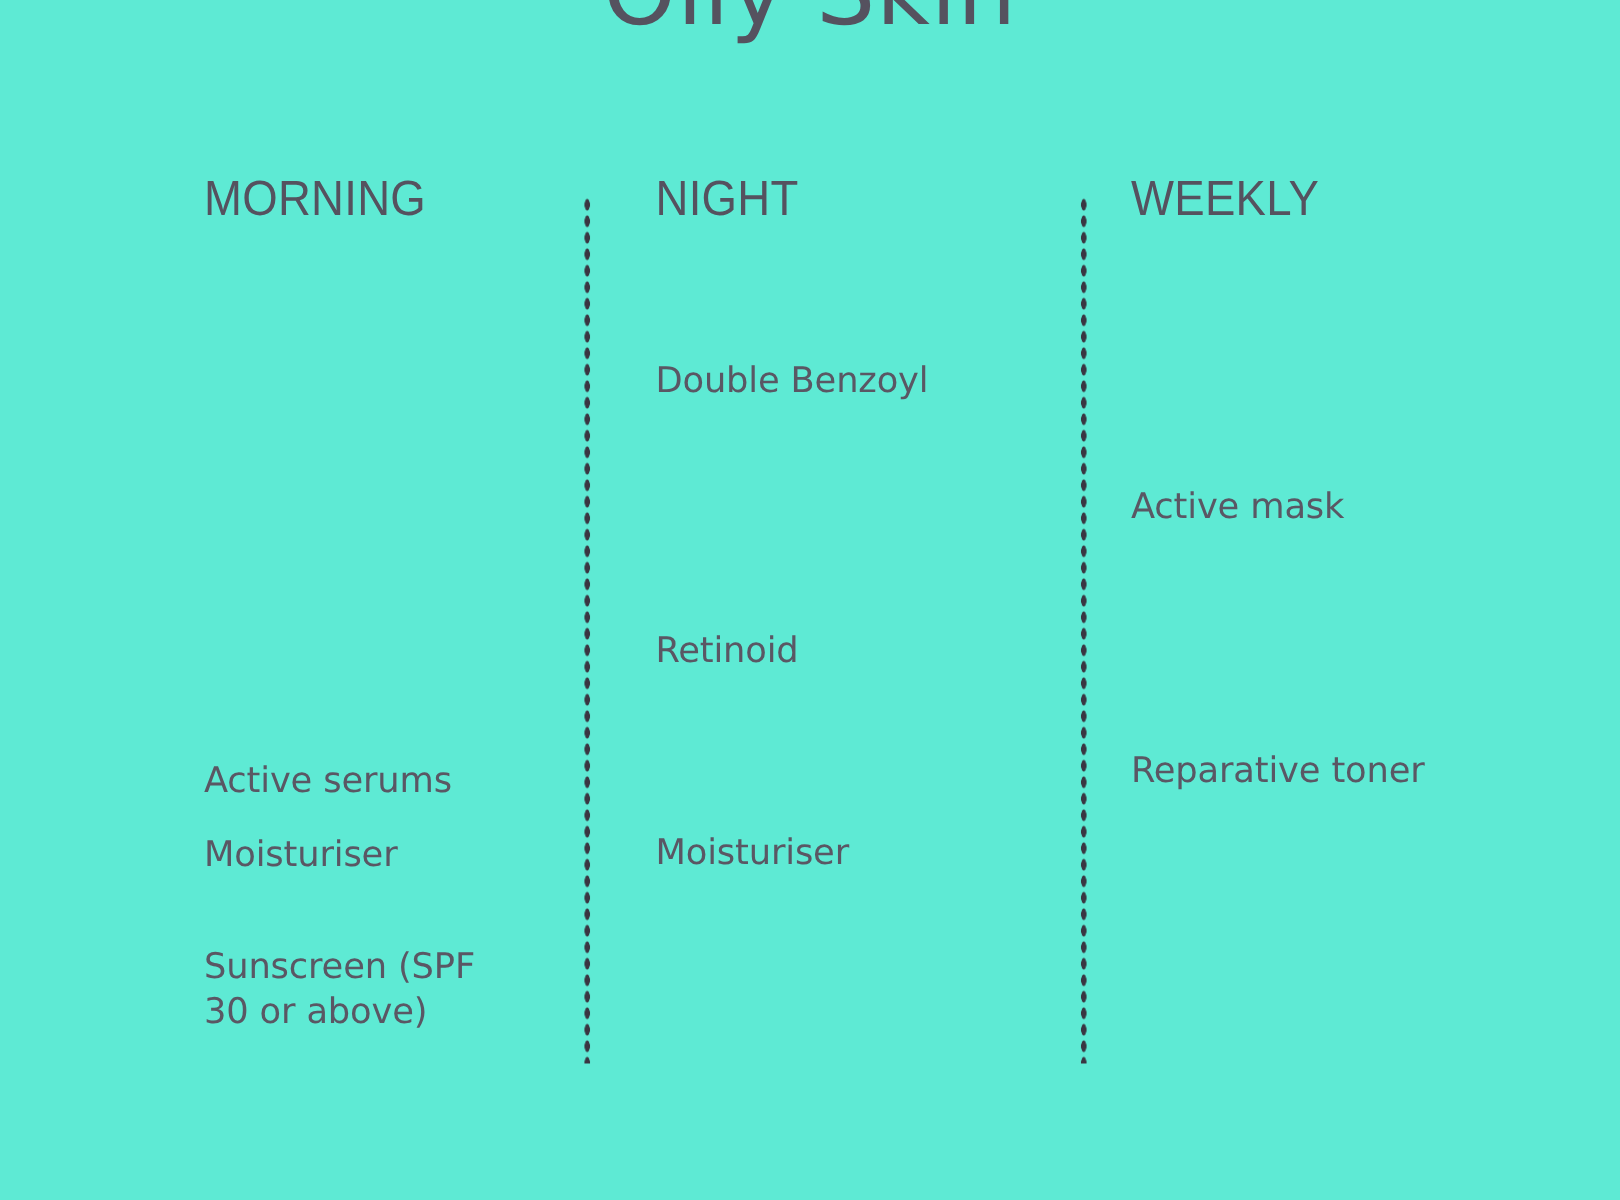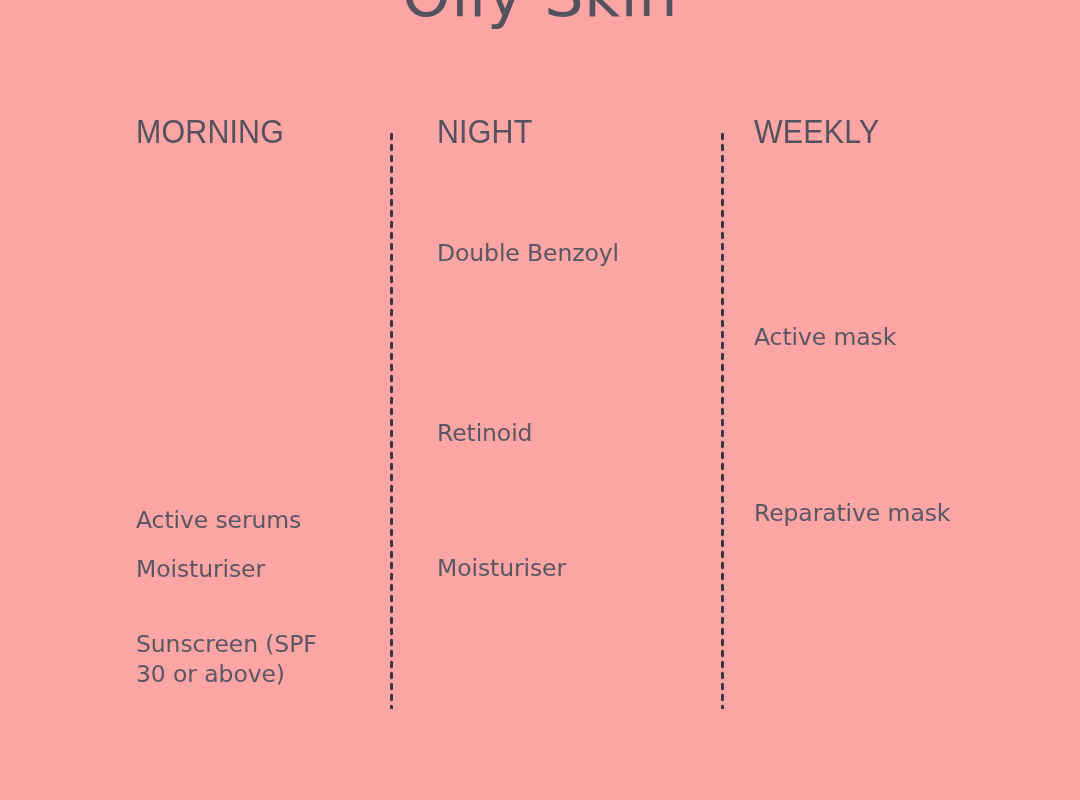--- a/index.html
+++ b/index.html
@@ -12,21 +12,21 @@
     background: #e9e9e9;
     font-family: "Liberation Sans", sans-serif;
     overflow: hidden;
     position: relative;
   }
 
   #infographic {
     position: relative;
     width: 1080px;
     height: 800px;
-    background: #fca5a5;
+    background: #5eead4;
   }
 
   
   .title {
     position: absolute;
     left: 0;
     top: -42px;
     width: 1080px;
     text-align: center;
     font-family: "DejaVu Sans", sans-serif;
@@ -124,16 +124,16 @@
   <div class="column col-night">
     <div class="col-header">NIGHT</div>
     <div class="item n0">Double Benzoyl</div>
     <div class="item n1">Retinoid</div>
     <div class="item n2">Moisturiser</div>
   </div>
 
   <div class="column col-weekly">
     <div class="col-header">WEEKLY</div>
     <div class="item w0">Active mask</div>
-    <div class="item w1">Reparative mask</div>
+    <div class="item w1">Reparative toner</div>
   </div>
 
 </div>
 
 </body></html>

